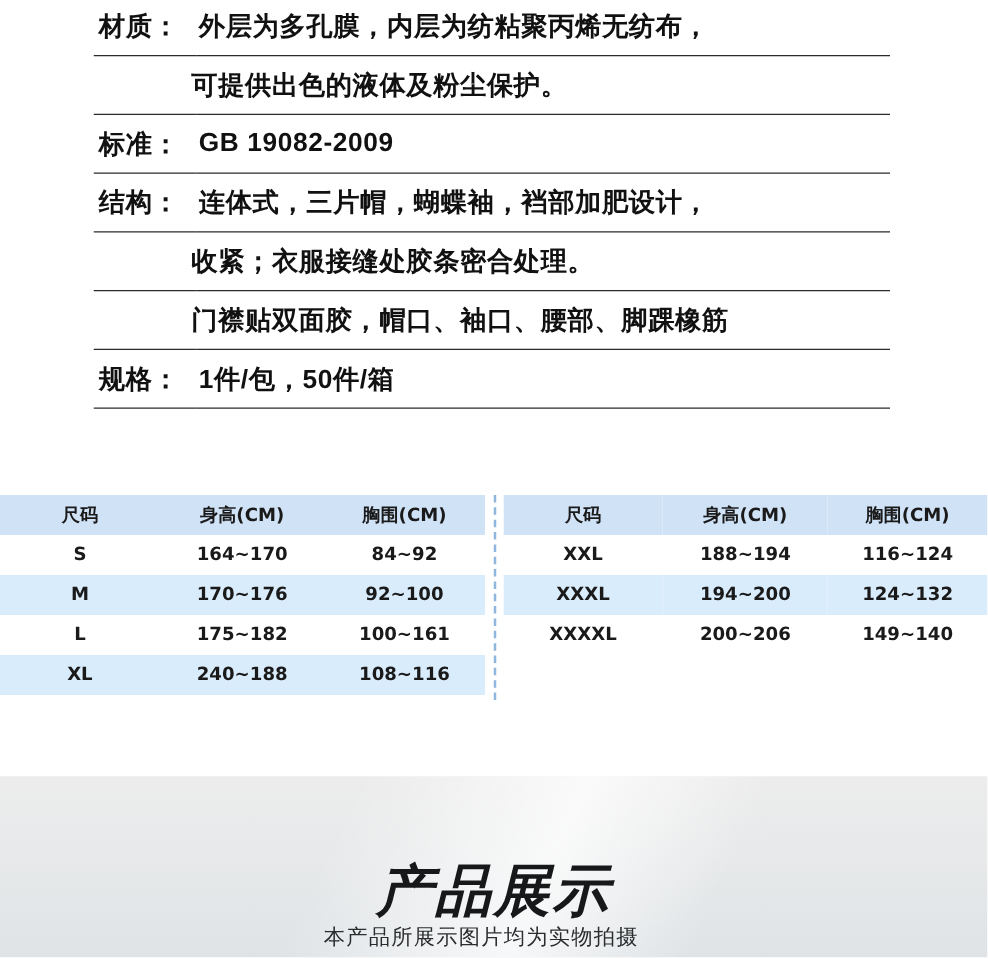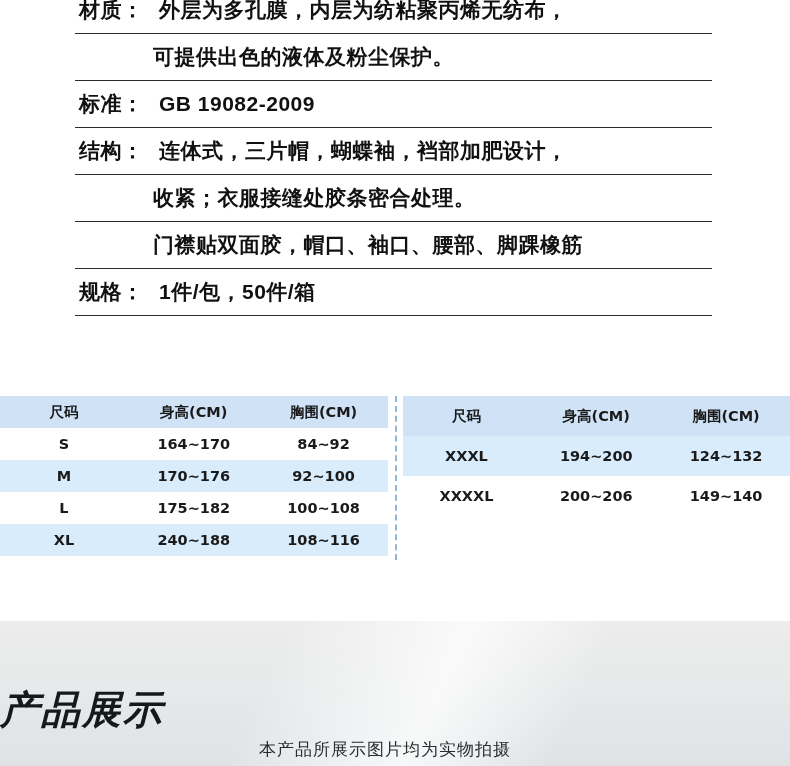--- a/index.html
+++ b/index.html
@@ -13,21 +13,21 @@
     font-family: "Liberation Sans", sans-serif;
     color: #111111;
     overflow: hidden;
     position: relative;
   }
 
   
   .spec-section {
     position: absolute;
     left: 0;
-    top: 0;
+    top: 11px;
     width: 752px;
     height: 330px;
   }
   .spec-table {
     position: absolute;
     left: 75px;
     top: -14px;
     width: 637px;
     border-collapse: collapse;
   }
@@ -121,22 +121,22 @@
     width: 1100px;
     height: 260px;
     background: linear-gradient(115deg, rgba(255,255,255,0) 35%, rgba(255,255,255,0.75) 50%, rgba(255,255,255,0) 62%);
     pointer-events: none;
   }
   .banner-title {
     position: absolute;
     left: 0;
     top: 62px;
     width: 790px;
-    text-align: left;
-    font-size: 39px;
+    text-align: center;
+    font-size: 45px;
     font-weight: bold;
     font-style: italic;
     color: #17181a;
     letter-spacing: 2px;
   }
   .banner-sub {
     position: absolute;
     left: 0;
     top: 117px;
     width: 770px;
@@ -196,37 +196,42 @@
           <td class="col-c">84~92</td>
         </tr>
         <tr class="row-alt">
           <td class="col-a">M</td>
           <td class="col-b">170~176</td>
           <td class="col-c">92~100</td>
         </tr>
         <tr class="row-plain">
           <td class="col-a">L</td>
           <td class="col-b">175~182</td>
-          <td class="col-c">100~108</td>
+          <td class="col-c">100~161</td>
         </tr>
         <tr class="row-alt">
           <td class="col-a">XL</td>
           <td class="col-b">240~188</td>
           <td class="col-c">108~116</td>
         </tr>
       </tbody>
     </table>
 
     <table class="size-table right">
       <tbody>
         <tr class="row-head">
           <th class="col-a">尺码</th>
           <th class="col-b">身高(CM)</th>
           <th class="col-c">胸围(CM)</th>
         </tr>
+        <tr class="row-plain">
+          <td class="col-a">XXL</td>
+          <td class="col-b">188~194</td>
+          <td class="col-c">116~124</td>
+        </tr>
         <tr class="row-alt">
           <td class="col-a">XXXL</td>
           <td class="col-b">194~200</td>
           <td class="col-c">124~132</td>
         </tr>
         <tr class="row-plain">
           <td class="col-a">XXXXL</td>
           <td class="col-b">200~206</td>
           <td class="col-c">149~140</td>
         </tr>

